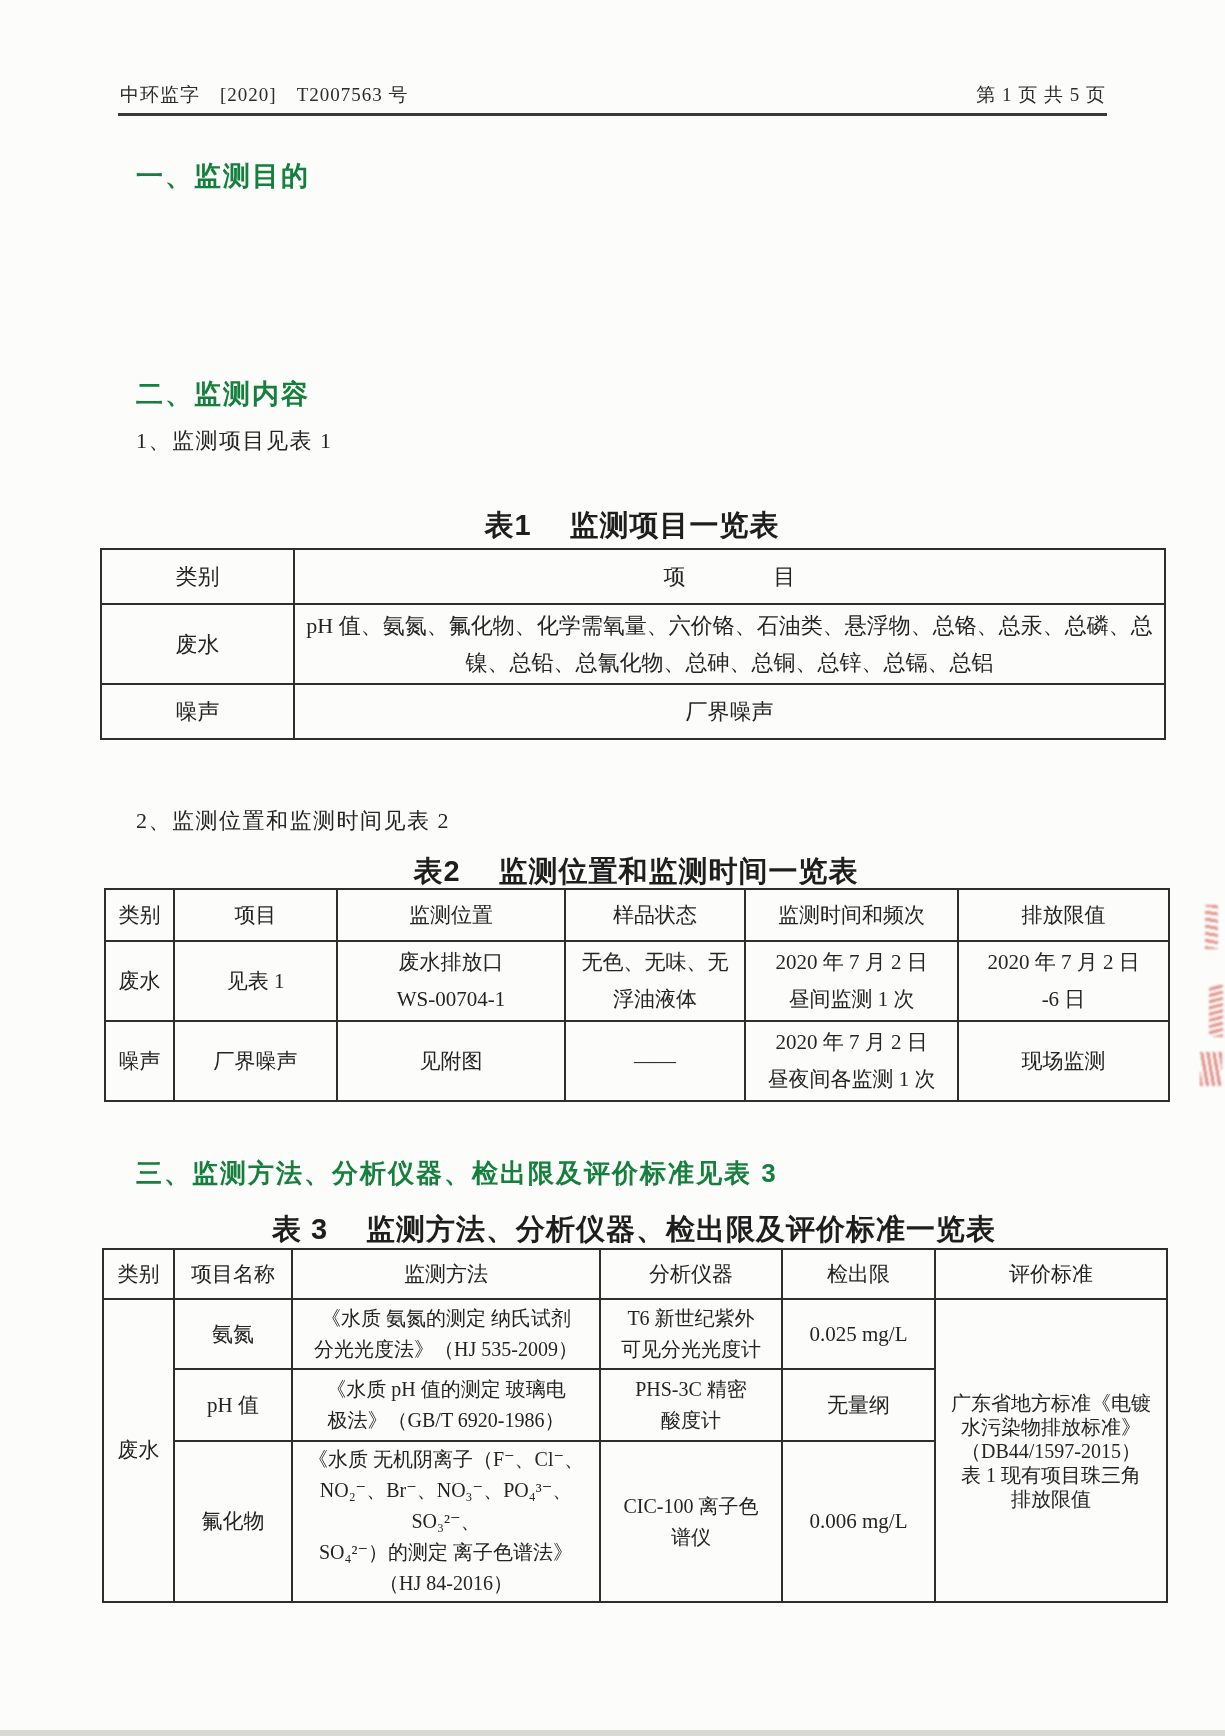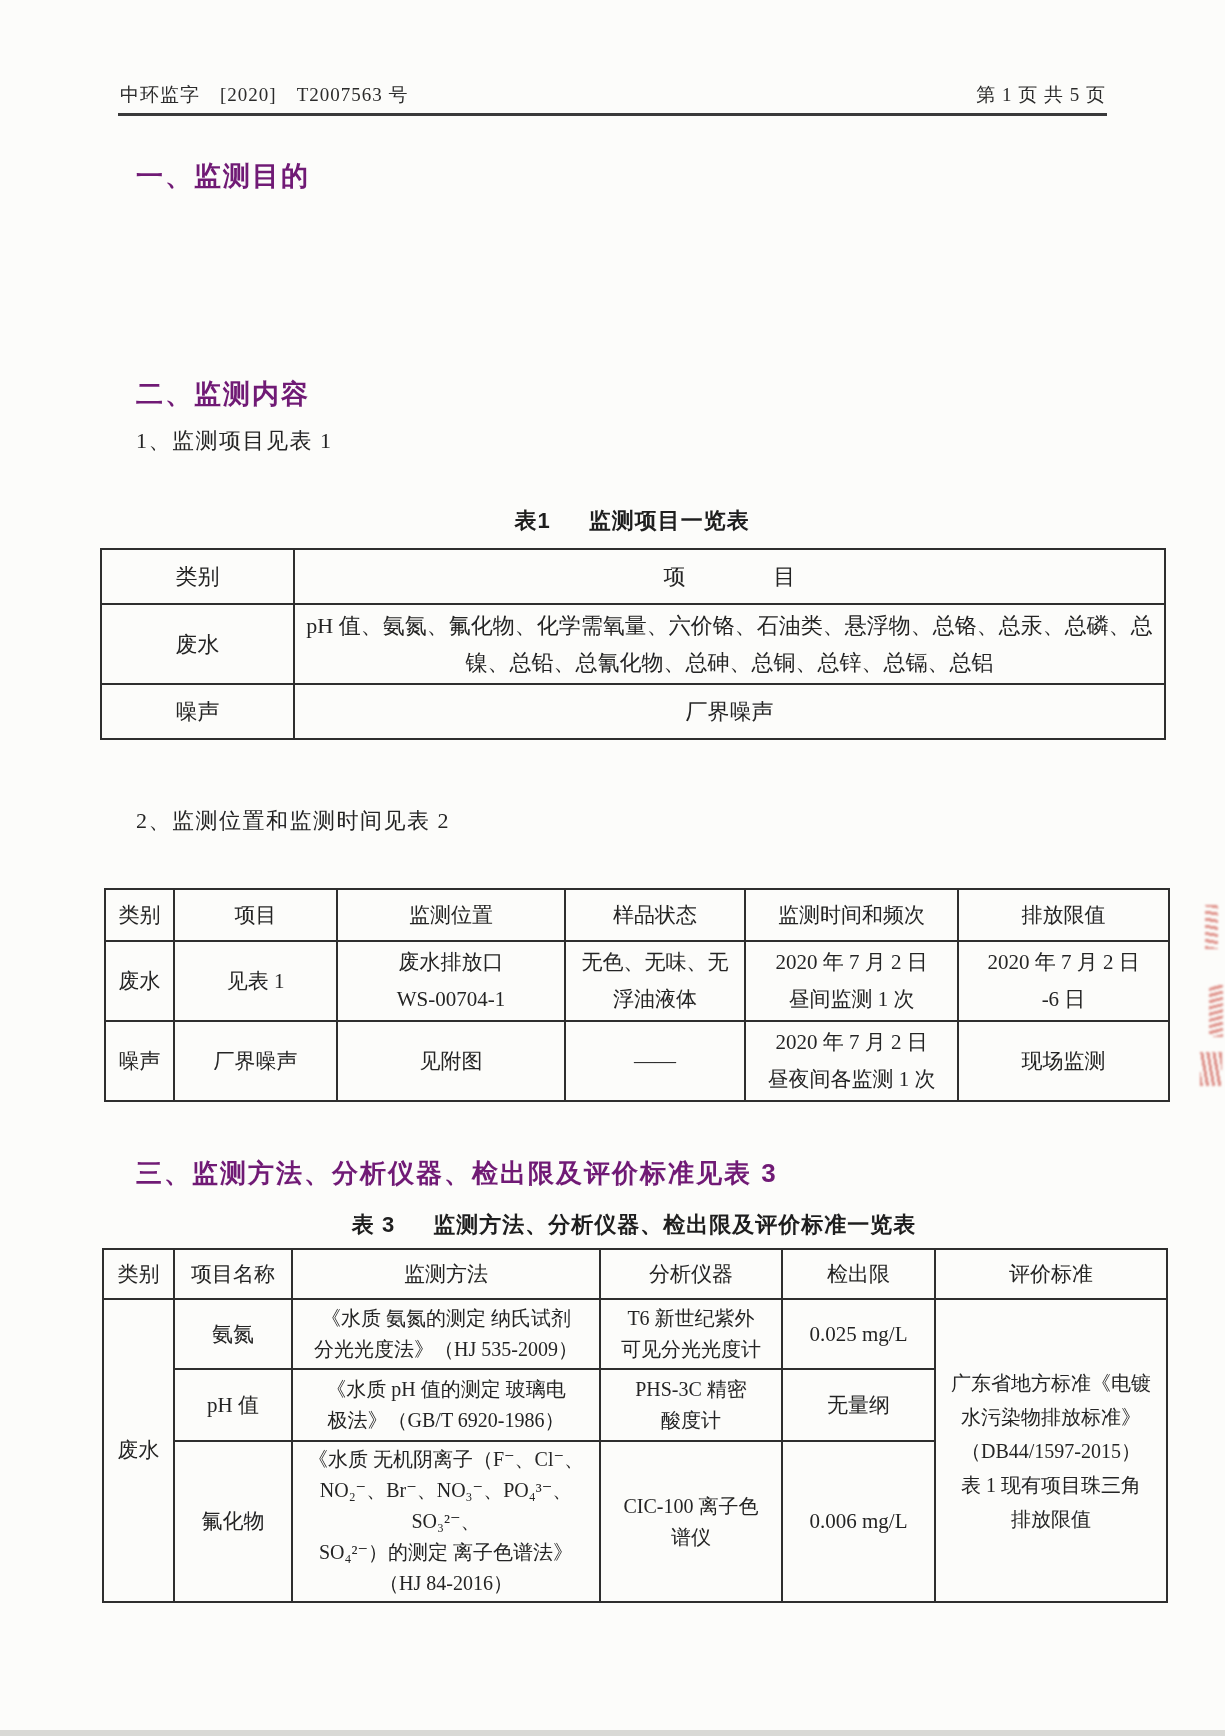--- a/index.html
+++ b/index.html
@@ -16,41 +16,41 @@
   .hdr{
     position:absolute;top:82px;left:120px;width:986px;
     display:flex;justify-content:space-between;align-items:baseline;
     font-size:19px;letter-spacing:1px;color:#2b2b2b;
   }
   .rule{position:absolute;top:113px;left:118px;width:989px;height:3px;background:#3a3a3a;}
   
   .h1{
     position:absolute;left:136px;
     font-family:"Liberation Sans","DejaVu Sans",sans-serif;
-    font-weight:bold;font-size:27px;letter-spacing:2px;color:#701a75;
+    font-weight:bold;font-size:27px;letter-spacing:2px;color:#15803d;
   }
   .s1{top:158px;}
   .s2{top:376px;}
   .s3{top:1156px;font-size:26px;}
   .para{
     position:absolute;top:213px;left:120px;width:908px;margin:0;
     font-size:22px;line-height:45px;letter-spacing:2.2px;
     text-align:justify;text-indent:2em;color:#242424;
   }
   .sub{
     position:absolute;left:136px;
     font-size:22px;letter-spacing:1.5px;color:#242424;
   }
   .i1{top:426px;}
   .i2{top:806px;}
   
   .tcap{
     position:absolute;width:1064px;text-align:center;
     font-family:"Liberation Sans","DejaVu Sans",sans-serif;
-    font-weight:bold;font-size:22px;letter-spacing:1px;color:#1e1e1e;
+    font-weight:bold;font-size:29px;letter-spacing:1px;color:#1e1e1e;
   }
   .cap1{top:506px;left:100px;}
   .cap2{top:852px;left:104px;}
   .cap3{top:1210px;left:102px;}
   .tcap-text{margin-left:38px;}
   
   table.tbl{
     position:absolute;border-collapse:collapse;table-layout:fixed;
     background:transparent;
   }
@@ -68,21 +68,21 @@
   .t2{top:888px;left:104px;width:1064px;font-size:21px;line-height:37px;}
   .t2 .rh{height:52px;}
   .t2 .r1{height:78px;}
   .t2 .r2{height:80px;}
   .t3{top:1248px;left:102px;width:1064px;font-size:20px;line-height:31px;}
   .t3 .rh{height:50px;font-size:21px;}
   .t3 .r1{height:70px;}
   .t3 .r2{height:72px;}
   .t3 .r3{height:126px;}
   .t3 td.namecell,.t3 td.limitcell{font-size:21px;}
-  .t3 td.stdcell{line-height:34px;}
+  .t3 td.stdcell{line-height:24px;}
   
   .stamp{position:absolute;filter:blur(1.2px);opacity:.6;}
   .stamp-a{top:905px;left:1205px;width:13px;height:44px;
     background:repeating-linear-gradient(10deg,#cc4a3f 0 3px,transparent 3px 7px);}
   .stamp-b{top:985px;left:1209px;width:14px;height:52px;
     background:repeating-linear-gradient(-15deg,#cc4a3f 0 3px,transparent 3px 6px);}
   .stamp-c{top:1052px;left:1200px;width:22px;height:34px;
     background:repeating-linear-gradient(80deg,#c8443a 0 3px,transparent 3px 6px);}
   
   .scan-edge{position:absolute;left:0;bottom:0;width:100%;height:6px;background:#d9d9d5;}
@@ -123,20 +123,23 @@
       </tr>
       <tr class="r2">
         <td>噪声</td>
         <td>厂界噪声</td>
       </tr>
     </tbody>
   </table>
 
   <div class="sub i2">2、监测位置和监测时间见表 2</div>
 
+  <div class="tcap cap2">
+    <span>表2</span><span class="tcap-text">监测位置和监测时间一览表</span>
+  </div>
   <table class="tbl t2">
     <colgroup>
       <col style="width:69px">
         <col style="width:163px">
         <col style="width:228px">
       <col style="width:180px">
         <col style="width:213px">
         <col style="width:211px">
     </colgroup>
     <tbody>

